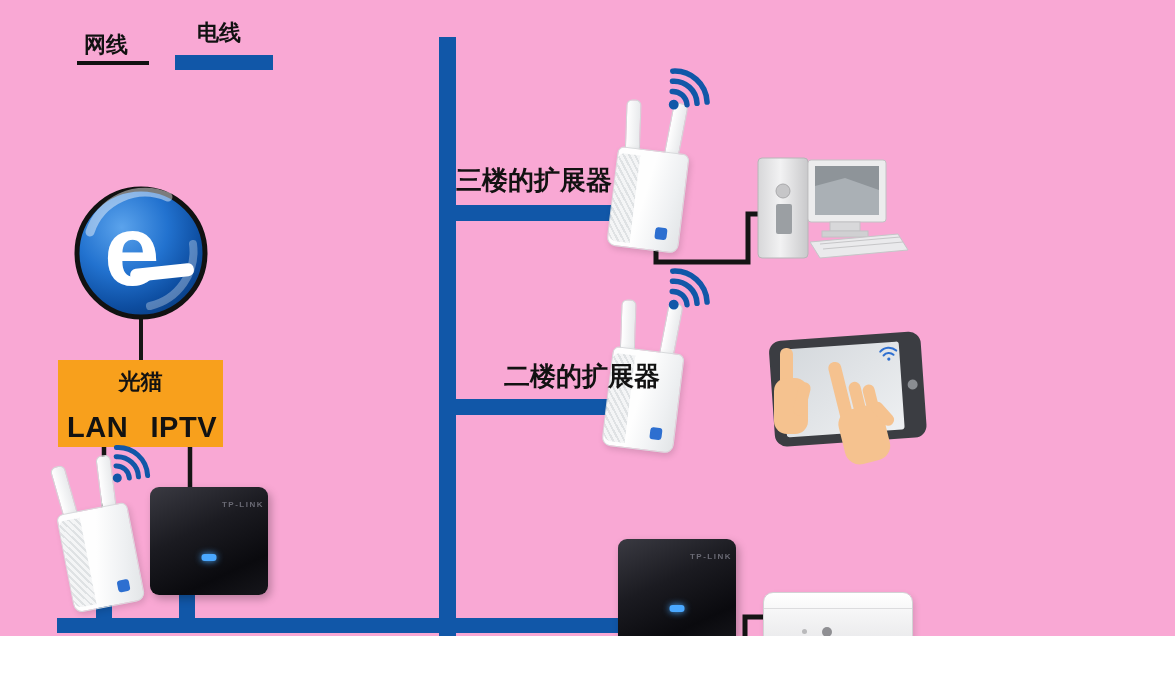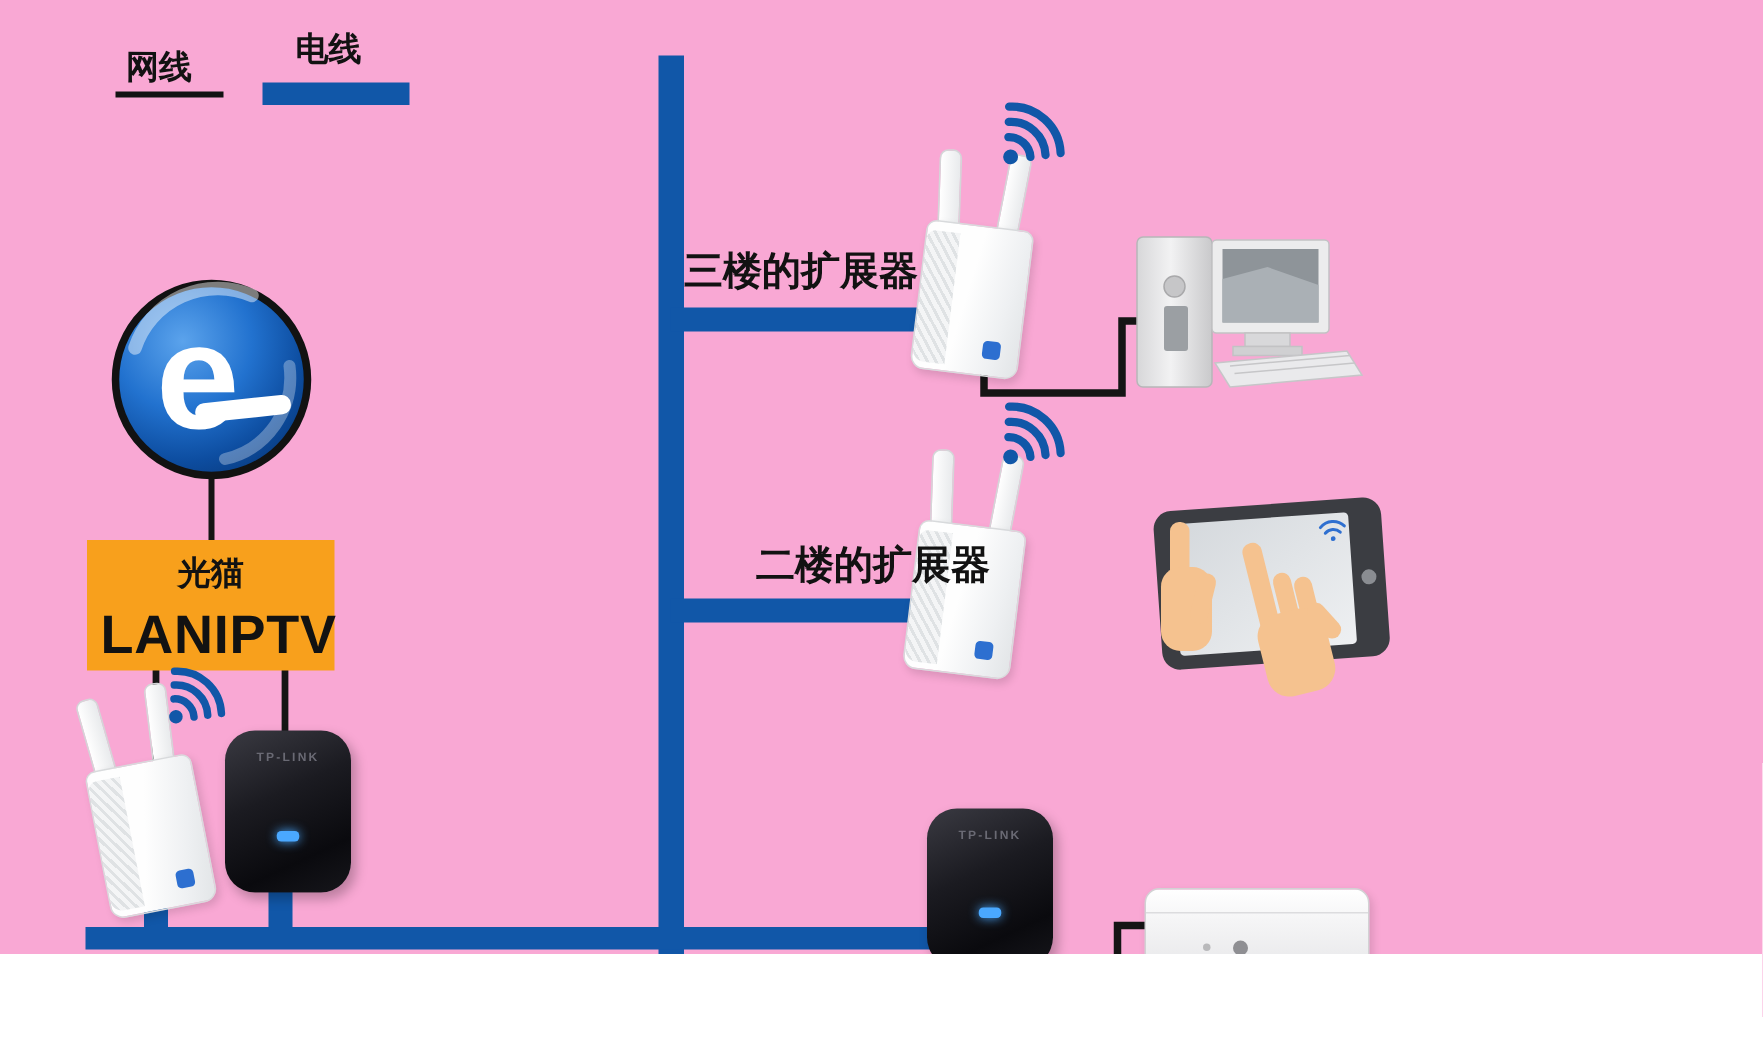--- a/index.html
+++ b/index.html
@@ -28,43 +28,43 @@
   .cables{position:absolute;left:0;top:0;z-index:2;pointer-events:none;}
   
   .flabel{position:absolute;font-size:26px;font-weight:700;white-space:nowrap;z-index:4;}
   .fl3{left:456px;top:163px;text-align:center;} .fl2{left:456px;top:359px;margin-left:48px;} .fl1{left:456px;top:582px;}
   
   .ie{position:absolute;left:70px;top:182px;z-index:3;}
   
   .modem{position:absolute;left:58px;top:360px;width:165px;height:87px;background:var(--orange);z-index:3;
          display:flex;flex-direction:column;justify-content:space-between;}
   .modem-title{text-align:center;font-size:22px;font-weight:700;margin-top:7px;}
-  .modem-ports{display:flex;justify-content:space-between;padding:0 6px 3px 9px;font-size:36px;font-weight:800;letter-spacing:.5px;}
+  .modem-ports{display:flex;justify-content:space-between;padding:0 6px 3px 9px;font-size:29px;font-weight:800;letter-spacing:.5px;}
   
   .extender{position:absolute;width:72px;height:150px;z-index:3;}
   .ext-ant{position:absolute;width:13px;height:54px;background:linear-gradient(90deg,#ffffff,#e8eaec);
            border:1px solid #d4d6d8;border-radius:6px;}
   .ext-ant.a1{left:5px;top:2px;transform:rotate(-5deg);}
   .ext-ant.a2{left:48px;top:0;transform:rotate(4deg);}
   .ext-body{position:absolute;left:0;top:50px;width:70px;height:98px;
             background:linear-gradient(100deg,#fefefe 45%,#eef0f2 78%,#e2e5e7);
             border:1px solid #d8dadc;border-radius:7px 7px 9px 9px;box-shadow:2px 3px 6px rgba(0,0,0,.13);}
   .ext-mesh{position:absolute;left:0;top:6px;width:22px;height:88px;border-radius:6px 0 0 8px;
             background:repeating-linear-gradient(55deg,#f4f5f6 0 3px,#dfe2e4 3px 5px);}
   .ext-logo{position:absolute;right:12px;bottom:11px;width:12px;height:12px;background:#2d6fd0;border-radius:3px;}
   .ext-g{left:60px;top:458px;transform:rotate(-11deg);}
   .ext-f3{left:615px;top:100px;transform:rotate(7deg);}
   .ext-f2{left:610px;top:300px;transform:rotate(7deg);}
   
   .wifi{position:absolute;z-index:3;transform:rotate(42deg);}
   .wifi-g{left:103px;top:441px;} .wifi-f3{left:658px;top:64px;} .wifi-f2{left:658px;top:264px;}
   
-  .adapter{position:absolute;border-radius:20px;z-index:3;
+  .adapter{position:absolute;border-radius:9px;z-index:3;
            background:linear-gradient(155deg,#3a3a42 0%,#1b1b21 40%,#0a0a0e 75%,#16161b 100%);
-           box-shadow:3px 4px 8px rgba(0,0,0,.25);}
+           box-shadow:3px 4px 8px rgba(0,0,0,.25);padding-left:34px;}
   .adapter .brand{position:absolute;top:13px;width:100%;text-align:center;font-size:8px;
                   letter-spacing:1.5px;color:#6a6a74;font-weight:700;}
   .adapter .led{position:absolute;left:50%;top:62%;transform:translateX(-50%);
                 width:15px;height:7px;border-radius:3px;background:#4aa8ff;box-shadow:0 0 7px #4aa8ff;}
   .ad-modem{left:150px;top:487px;width:84px;height:108px;}
   .ad-f1{left:618px;top:539px;width:84px;height:106px;}
   
   .computer{position:absolute;left:750px;top:146px;z-index:3;}
   .tablet{position:absolute;left:760px;top:322px;z-index:3;}
   .stb{position:absolute;left:763px;top:592px;width:148px;height:58px;border-radius:10px;z-index:3;

